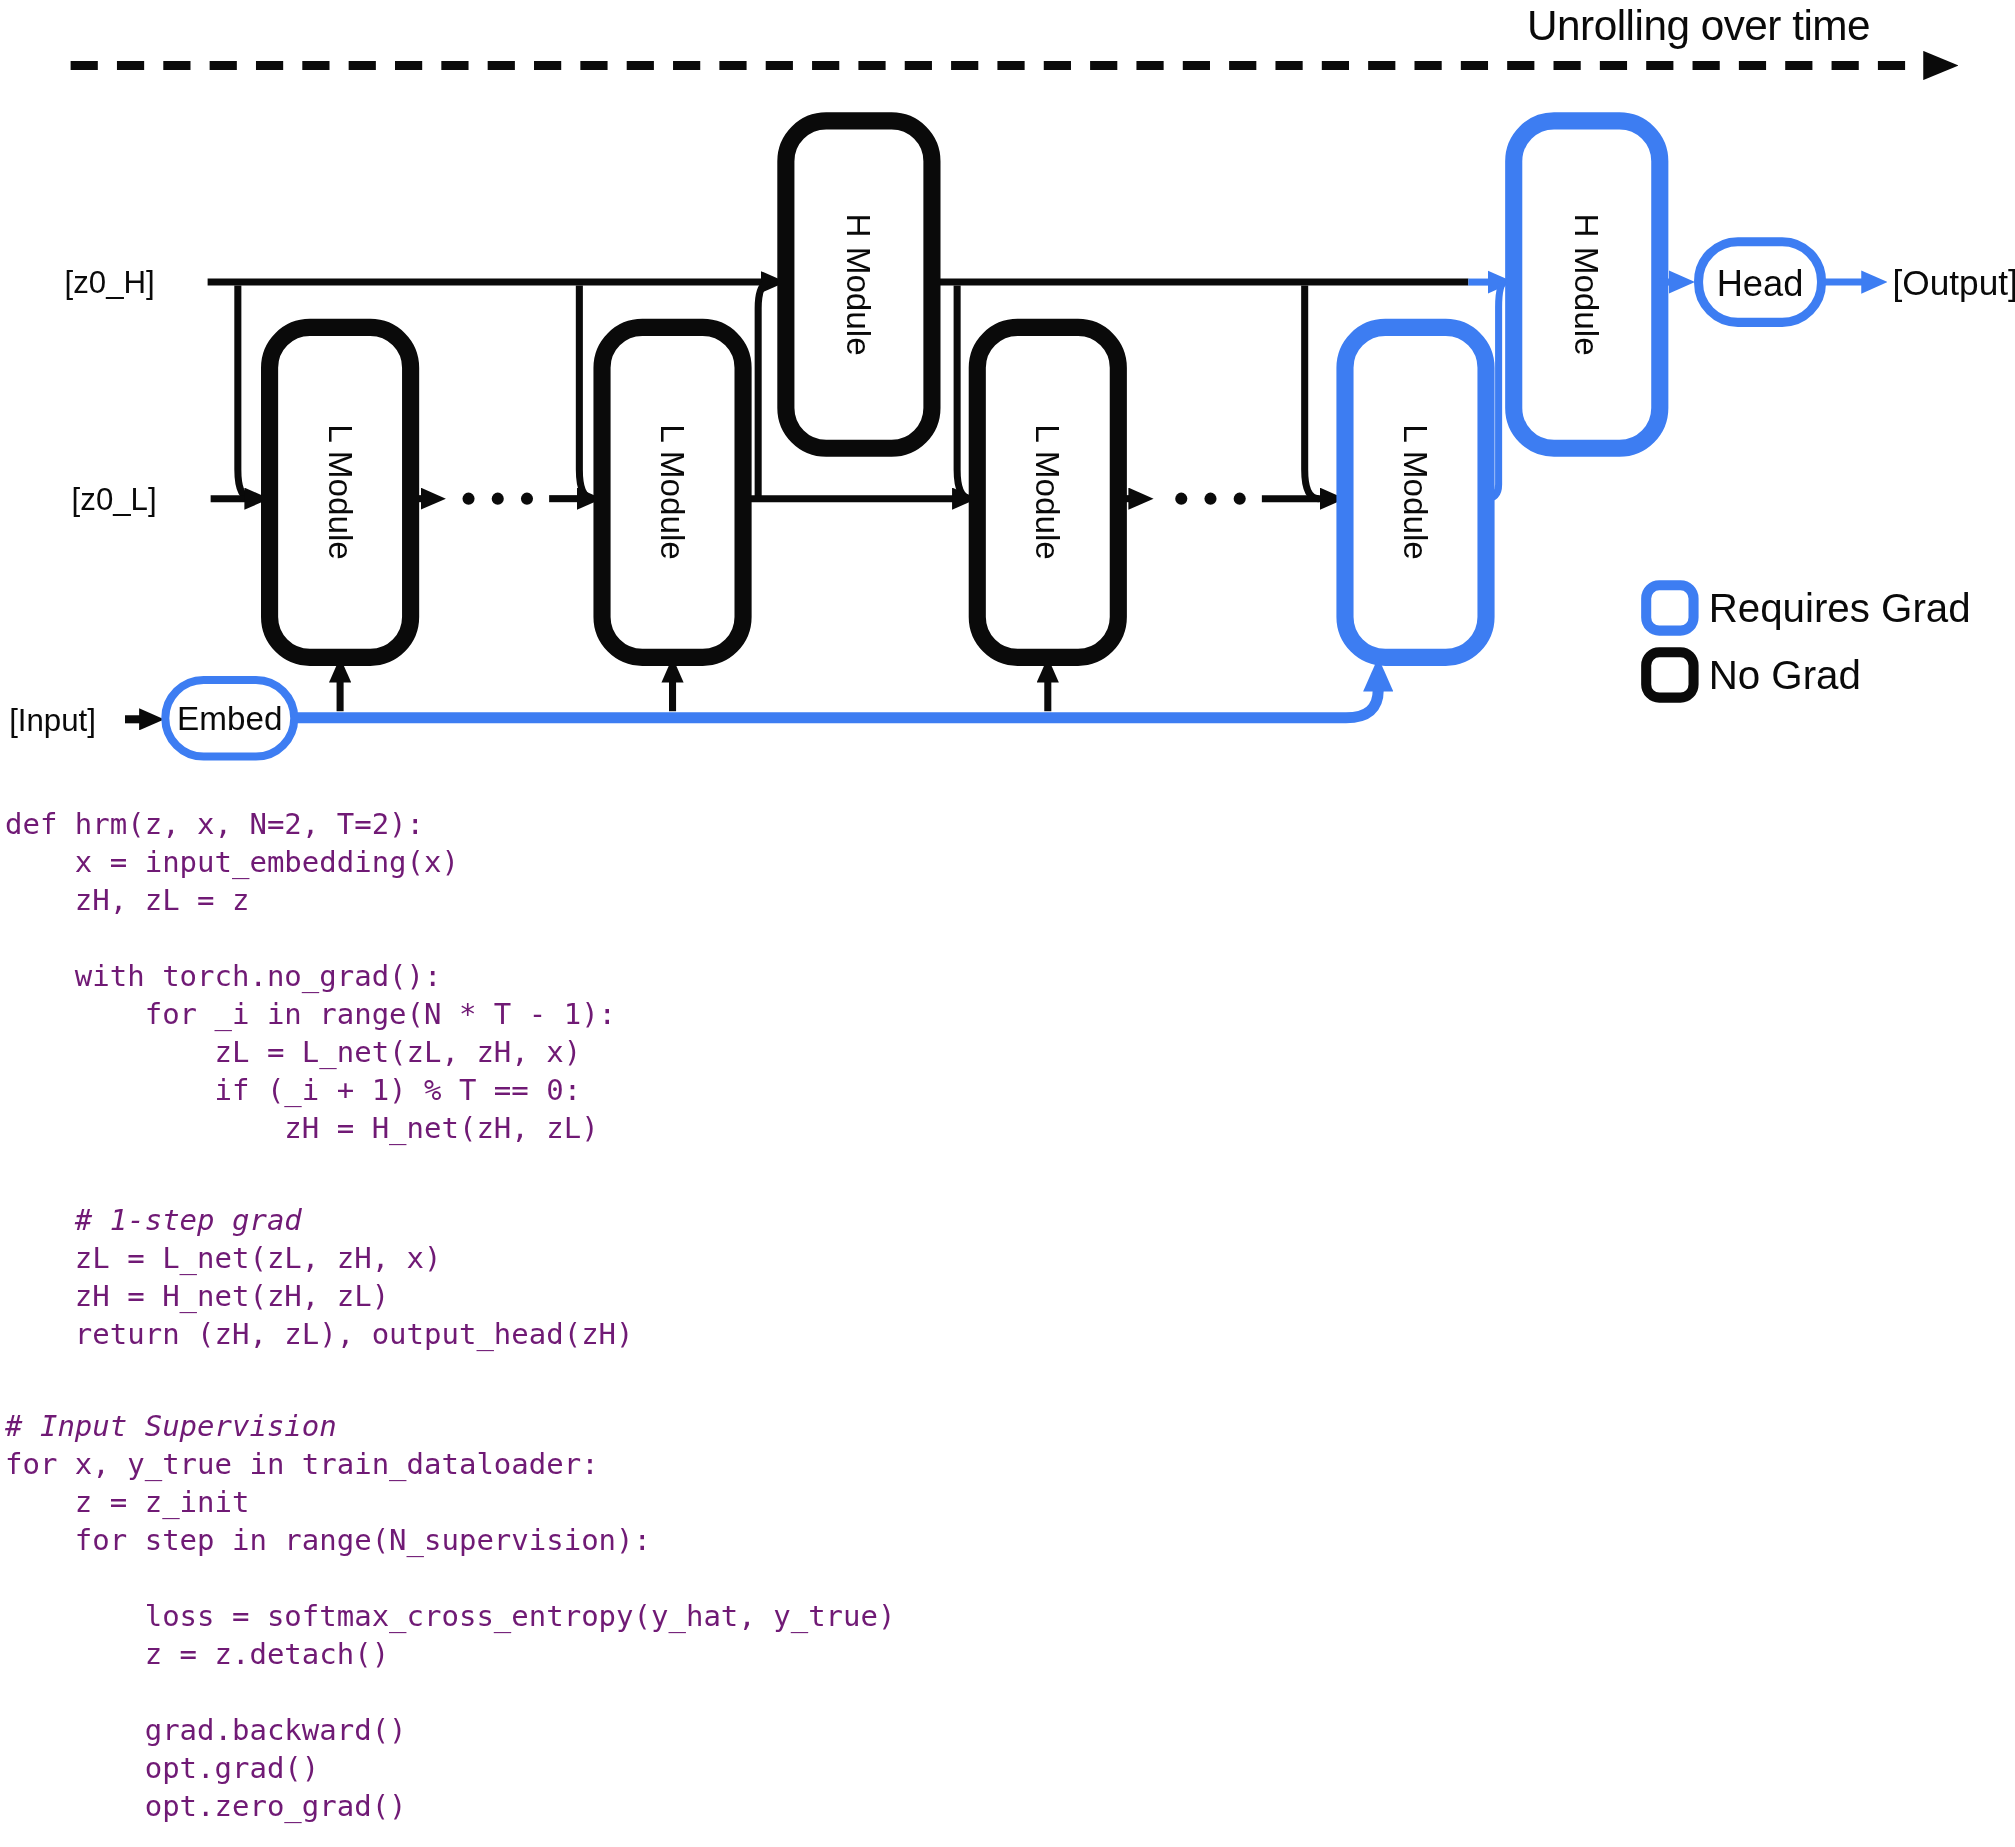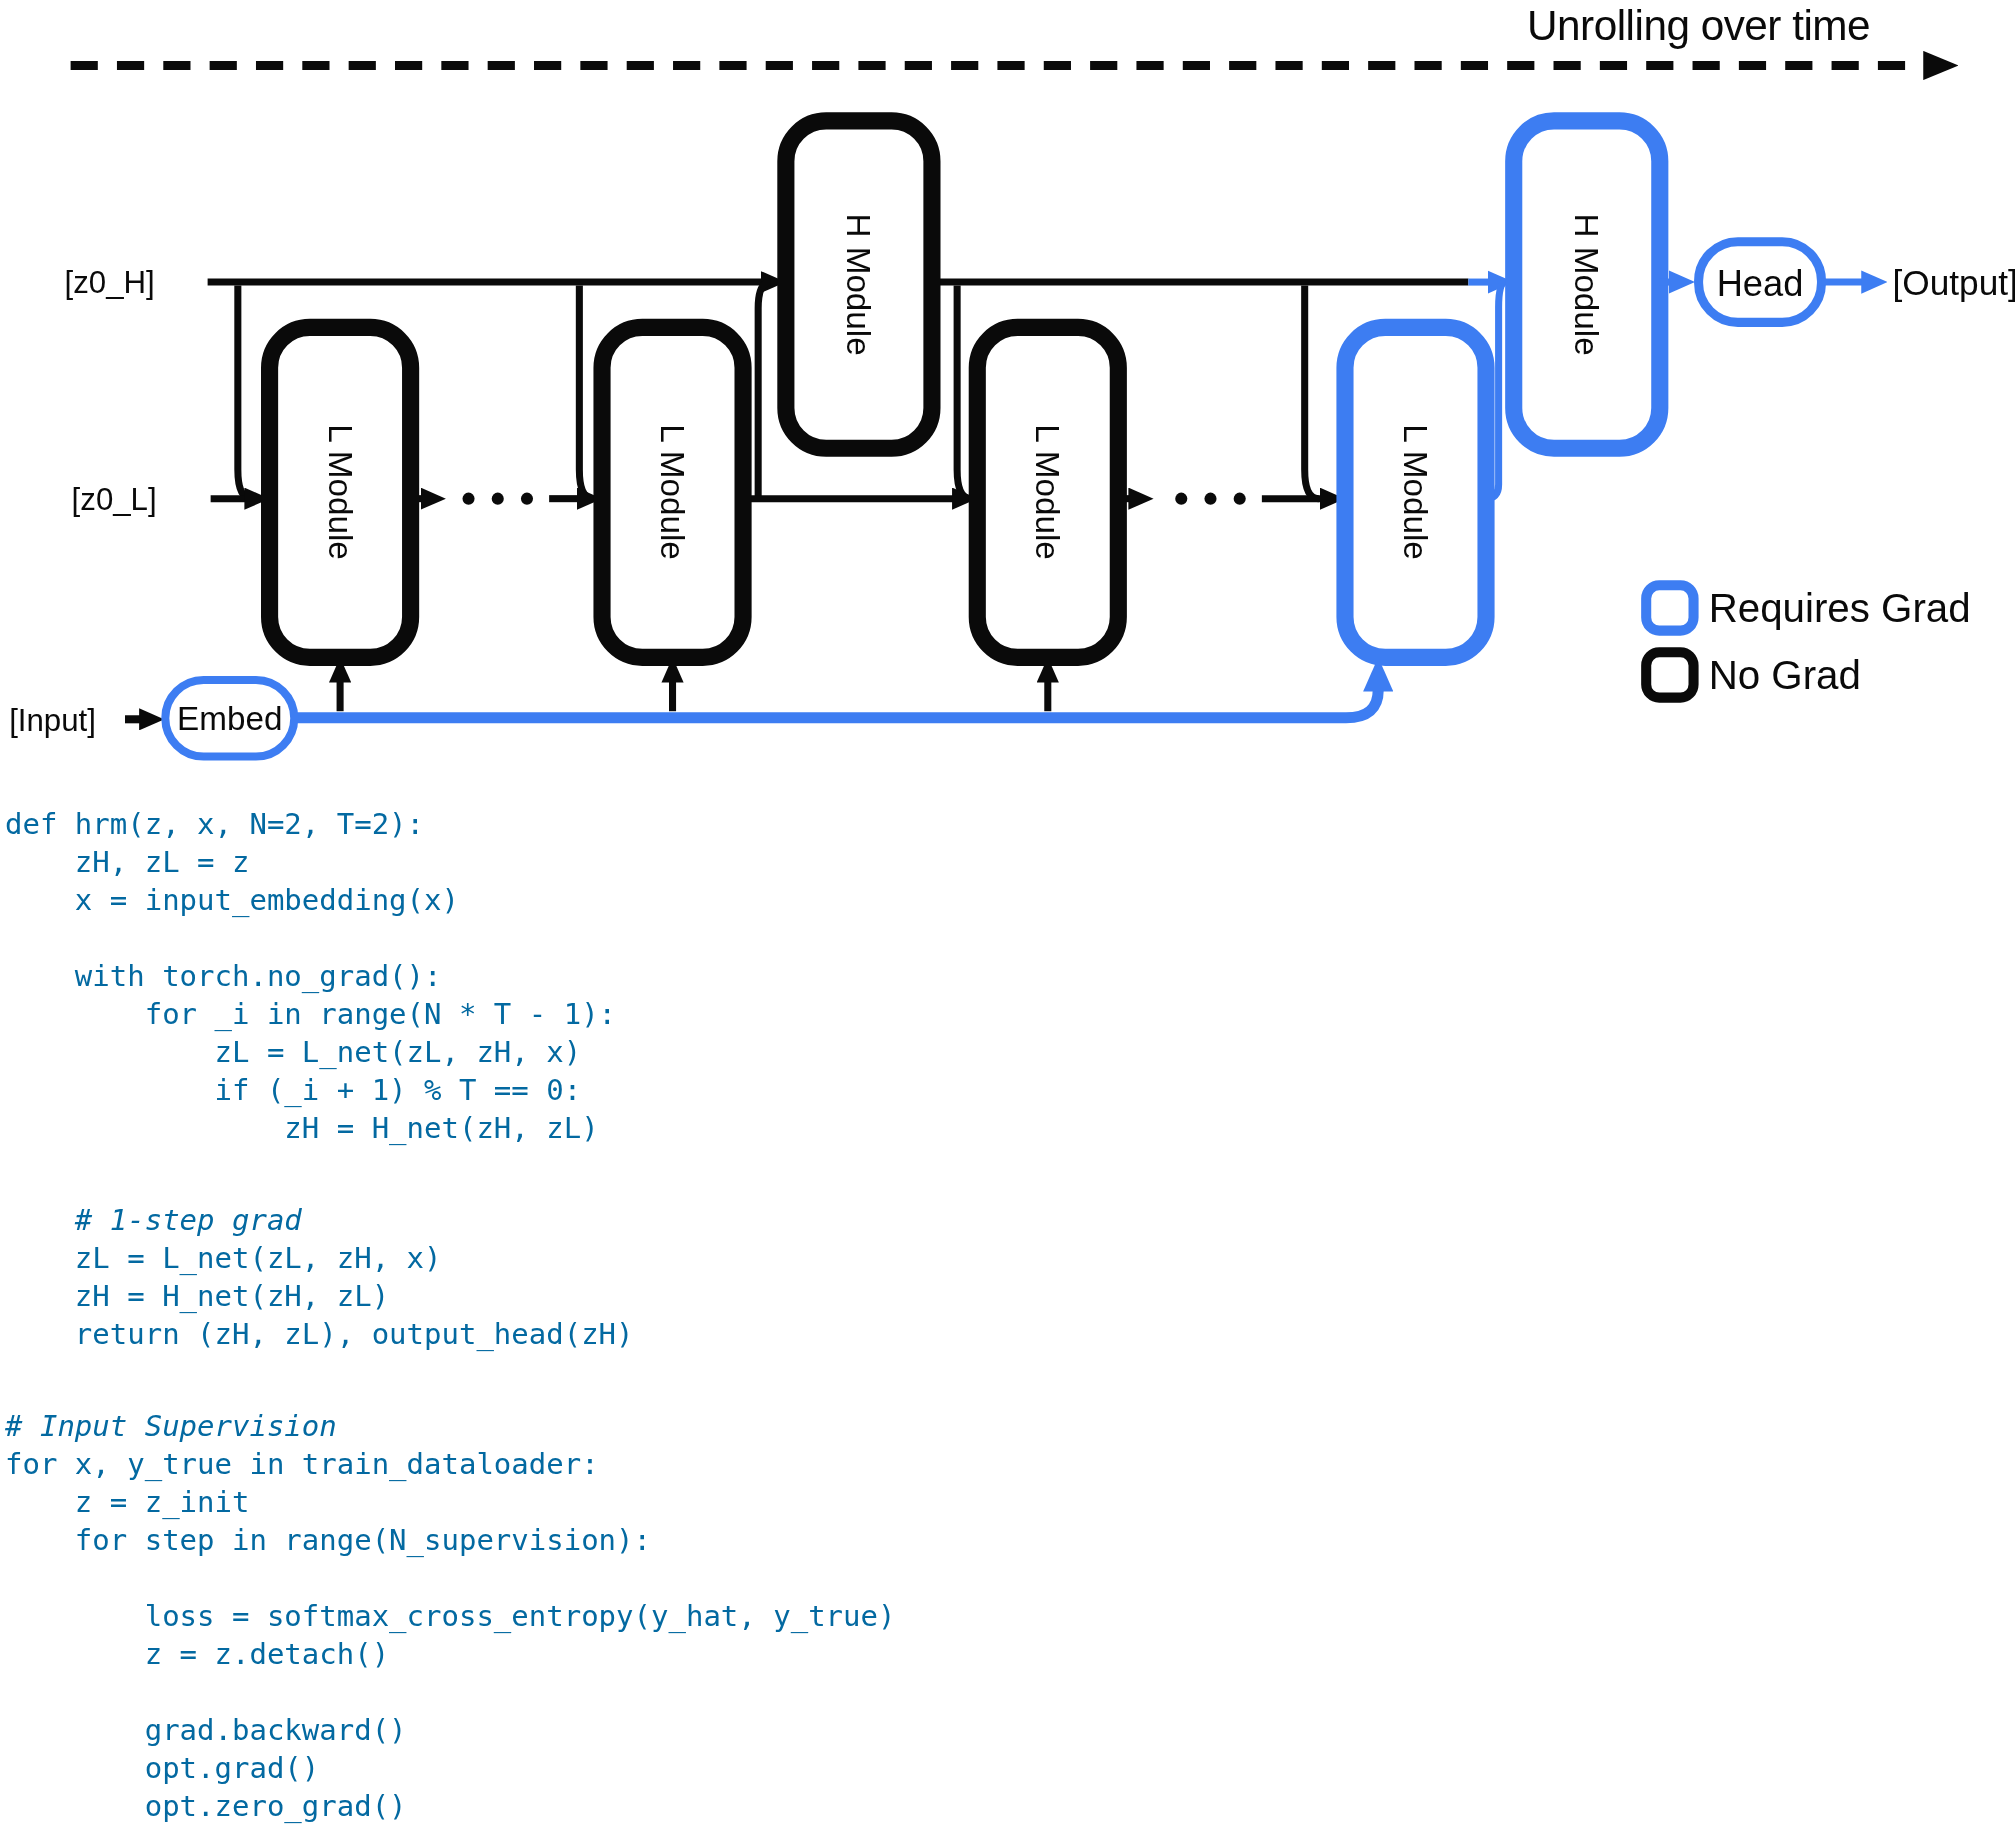--- a/index.html
+++ b/index.html
@@ -8,21 +8,21 @@
   svg text{font-family:"Liberation Sans",sans-serif;fill:#0a0a0a;}
   .mod-label{font-size:66px;}
   .side-label{font-size:62px;}
   .pill-label{font-size:66px;}
   .head-label{font-size:72px;}
   .out-label{font-size:70px;}
   .title-text{font-size:84px;font-weight:500;letter-spacing:-1px;}
   .legend-text{font-size:80px;}
   #code{position:absolute;left:5px;top:805px;width:2005px;}
   .code-line{white-space:pre;font-family:"DejaVu Sans Mono","Liberation Mono",monospace;
-             font-size:29px;line-height:38px;height:38px;color:#0369a1;}
+             font-size:29px;line-height:38px;height:38px;color:#701a75;}
   .code-line.comment{font-style:italic;margin-top:16px;}
 </style>
 </head>
 <body>
 
 <svg id="diagram" width="2015" height="816" viewBox="0 0 4000 1620">
   <defs>
     <marker id="mk-b" markerUnits="userSpaceOnUse" markerWidth="50" markerHeight="44" refX="5" refY="22" orient="auto">
         <path d="M0,0 L50,22 L0,44 Z" fill="#0a0a0a"></path>
       </marker>
@@ -106,22 +106,22 @@
   <text class="side-label" x="18" y="1430" dominant-baseline="central">[Input]</text>
 
   <rect x="3268" y="1162" width="94" height="90" rx="26" fill="#ffffff" stroke="#3d7df2" stroke-width="20"></rect>
   <text class="legend-text" x="3392" y="1209" dominant-baseline="central" fill="#3d7df2">Requires Grad</text>
   <rect x="3268" y="1295" width="94" height="90" rx="26" fill="#ffffff" stroke="#0a0a0a" stroke-width="20"></rect>
   <text class="legend-text" x="3392" y="1342" dominant-baseline="central" fill="#0a0a0a">No Grad</text>
 </svg>
 
 <div id="code">
   <div class="code-line">def hrm(z, x, N=2, T=2):</div>
+  <div class="code-line">    x = input_embedding(x)</div>
   <div class="code-line">    zH, zL = z</div>
-  <div class="code-line">    x = input_embedding(x)</div>
   <div class="code-line"></div>
   <div class="code-line">    with torch.no_grad():</div>
   <div class="code-line">        for _i in range(N * T - 1):</div>
   <div class="code-line">            zL = L_net(zL, zH, x)</div>
   <div class="code-line">            if (_i + 1) % T == 0:</div>
   <div class="code-line">                zH = H_net(zH, zL)</div>
   <div class="code-line"></div>
   <div class="code-line comment">    # 1-step grad</div>
   <div class="code-line">    zL = L_net(zL, zH, x)</div>
   <div class="code-line">    zH = H_net(zH, zL)</div>

